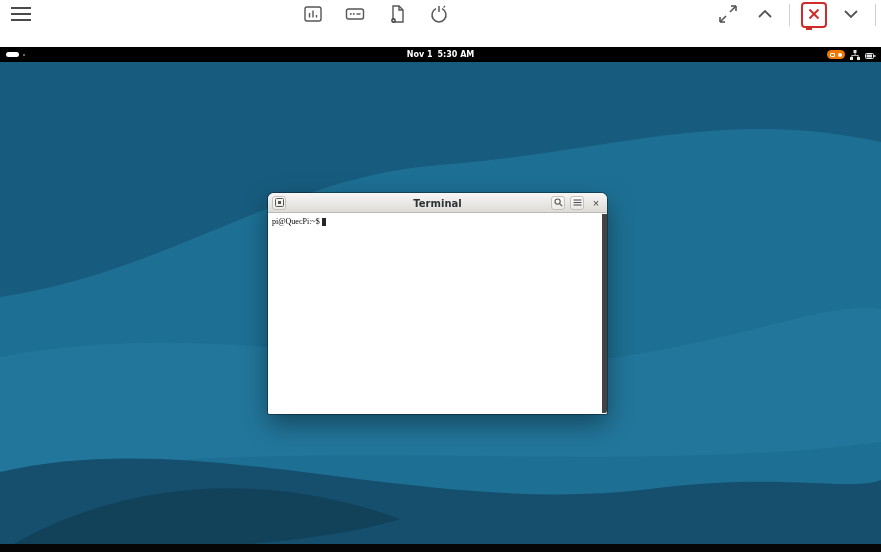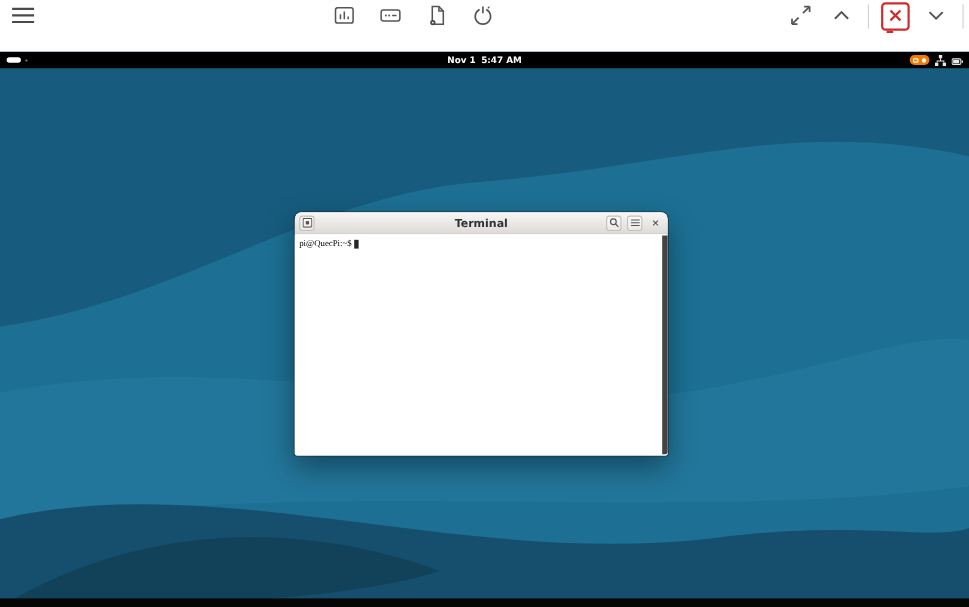--- a/index.html
+++ b/index.html
@@ -160,21 +160,21 @@
       <path d="M0,505 C130,425 280,428 400,472 C310,500 150,505 0,505 Z" fill="#123f57" opacity="0.85"></path>
     </svg>
 
     <div class="gnome-topbar">
       <div class="activities">
         <span class="pill"></span>
         <span class="dot"></span>
       </div>
       <div class="clock">
         <span>Nov 1</span>
-        <span>5:47 AM</span>
+        <span>5:30 AM</span>
       </div>
       <div class="tray">
         <span class="orange-badge">
           <span class="glyph"></span>
           <span class="cam-dot"></span>
         </span>
         <span>
           <svg width="10" height="10" viewBox="0 0 10 10" fill="#e8e8e8">
             <rect x="3.5" y="0" width="3" height="3"></rect>
             <rect x="0" y="7" width="3" height="3"></rect>

